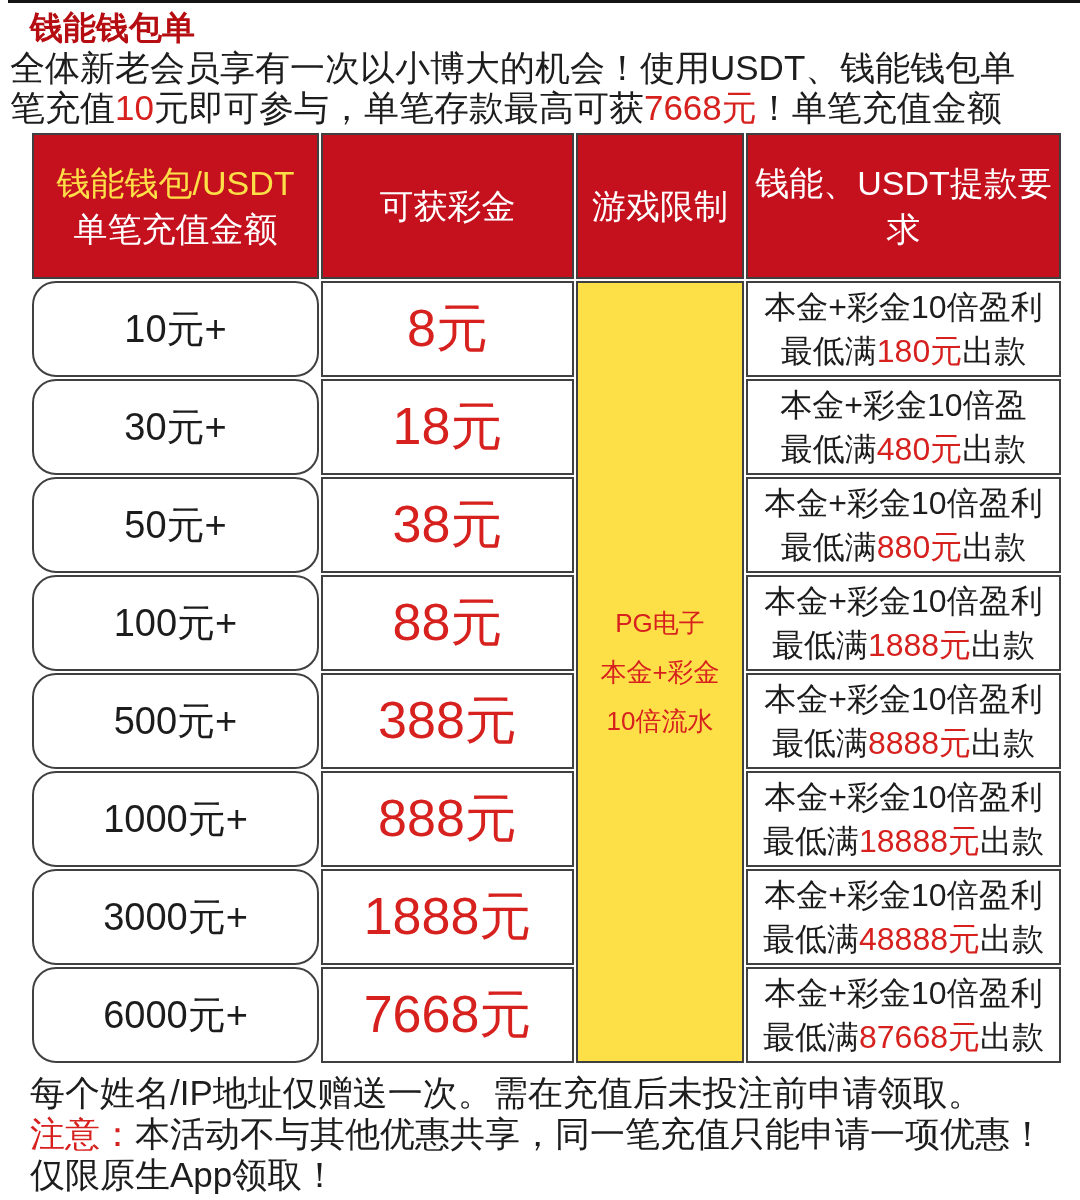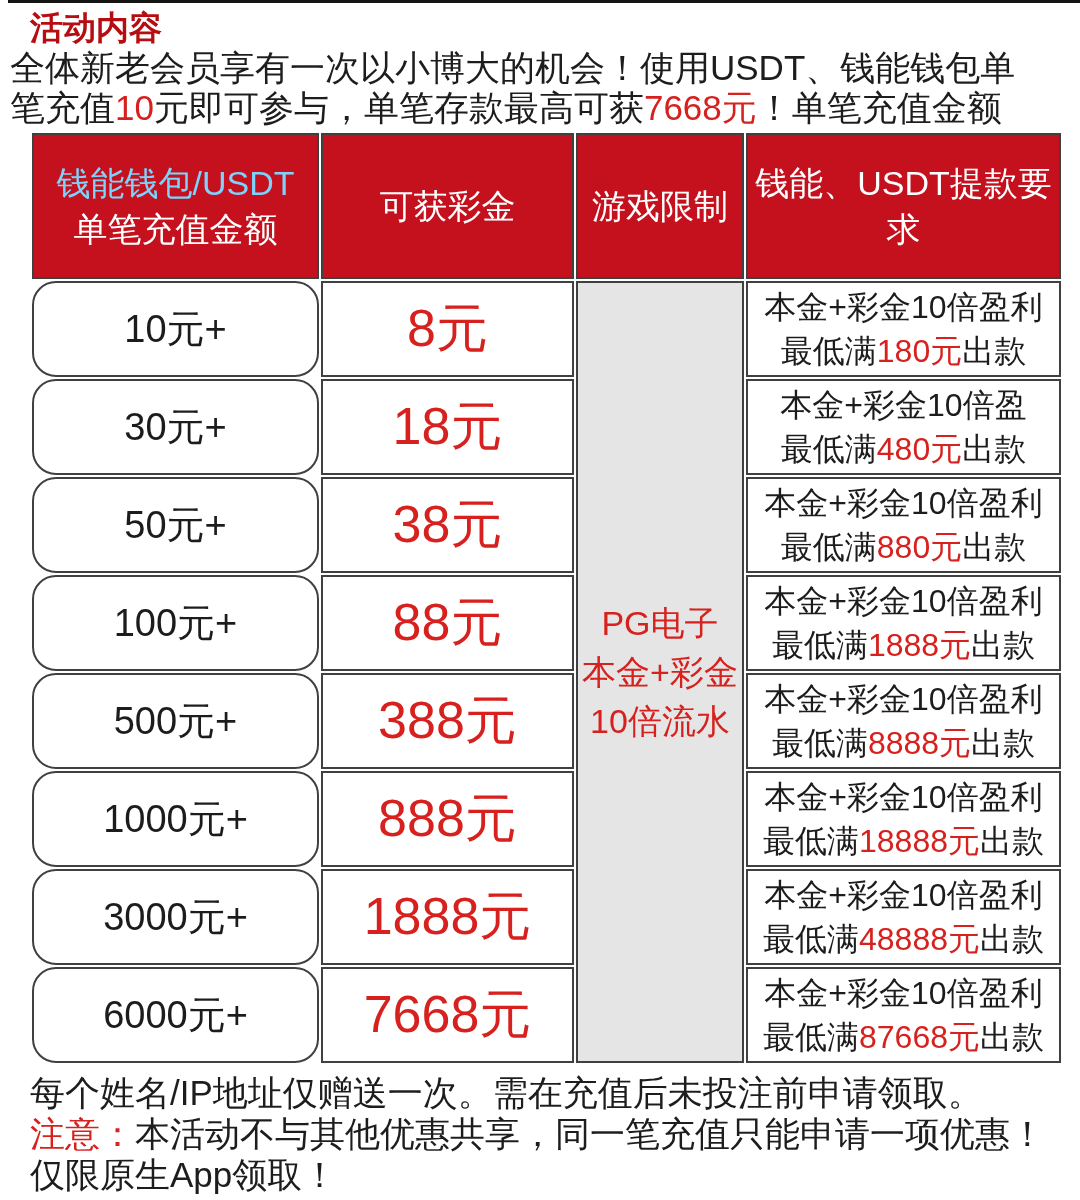--- a/index.html
+++ b/index.html
@@ -23,38 +23,38 @@
   }
   th,td{
     border:2px solid #404040;text-align:center;vertical-align:middle;padding:0;
     overflow:hidden;
   }
   thead tr{height:146px;}
   thead th{
     background:#c5101e;color:#ffffff;font-weight:normal;
     font-size:34px;line-height:46px;
   }
-  th .hl-yellow{color:#7dd3fc;}
+  th .hl-yellow{color:#fde047;}
   th .hwrap{width:300px;margin:12px auto;}
   tbody tr{height:96px;}
   td.deposit-cell{font-size:38px;color:#1c1c1c;border-radius:24px;}
   td.bonus-cell{font-size:52px;color:#d6211e;}
-  td.game-limit-cell{font-size:34px;line-height:49px;color:#d6211e;background:#e5e5e5;}
+  td.game-limit-cell{font-size:26px;line-height:49px;color:#d6211e;background:#fde047;}
   td.req-cell{font-size:32px;line-height:44px;color:#1c1c1c;}
   td.req-cell .l{white-space:nowrap;}
 
   .notes{margin:7px 0 0 30px;font-size:35px;line-height:41px;color:#1d1d1d;}
   .notes .line{white-space:nowrap;}
 </style>
 </head>
 <body>
 
 <div class="top-line"></div>
 
-<div class="page-title">活动内容</div>
+<div class="page-title">钱能钱包单</div>
 
 <div class="intro">
     <div class="line"><span>全体新老会员享有一次以小博大的机会！使用USDT、钱能钱包单</span></div>
     <div class="line"><span>笔充值</span><span class="seg-red">10</span><span>元即可参与，单笔存款最高可获</span><span class="seg-red">7668元</span><span>！单笔充值金额</span></div>
   </div>
 
 <table class="promo">
   <colgroup>
     <col style="width:287px">
       <col style="width:253px">

